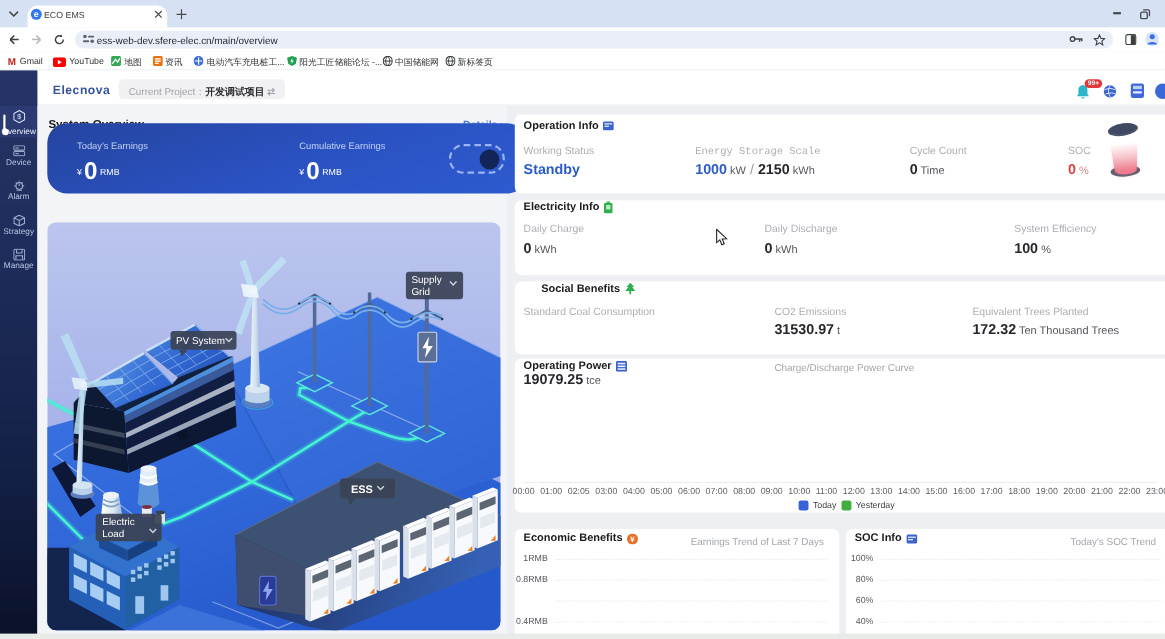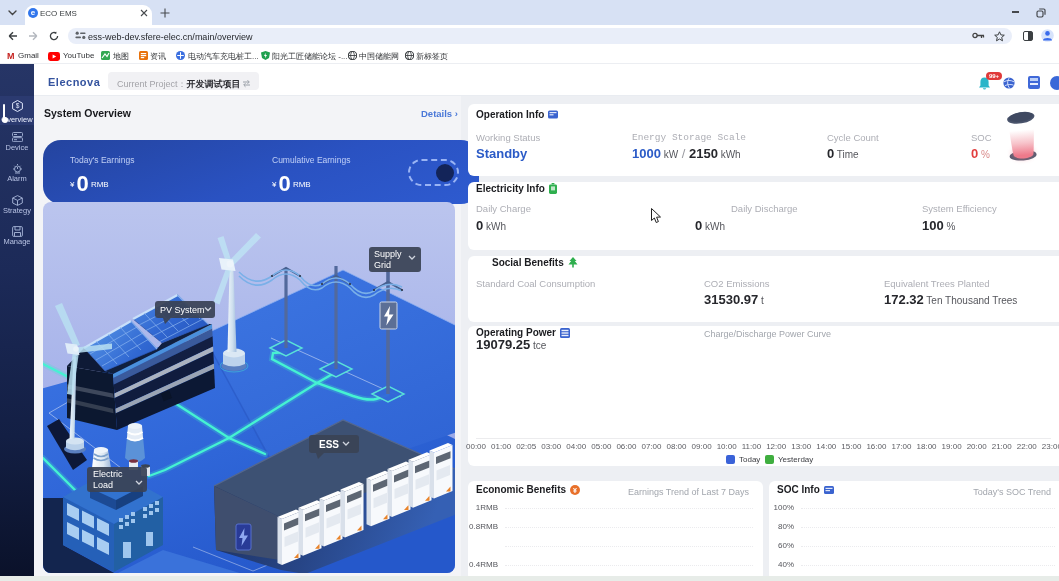--- a/index.html
+++ b/index.html
@@ -24,21 +24,21 @@
 #logo { left:48px; top:76px; font-size:11px; font-weight:bold; color:#35549f; letter-spacing:0.5px; }
 #projpill { left:108px; top:72px; width:151px; height:18px; background:#f1f1f4; border-radius:4px; }
 
 #sidebar { left:0; top:64px; width:34px; height:517px; background:linear-gradient(180deg,#263566 0%, #1c2a58 40%, #131f44 72%, #0a1129 100%); }
 .sitem { position:absolute; left:0; width:34px; text-align:center; color:#b8c3e4; font-size:7.5px; }
 #s0 { top:96px; height:29px; background:#2b3a70; color:#eef2ff; }
 
 #lpanel { left:34px; top:96px; width:427px; height:485px; background:#f3f4f7; }
 #sotitle { left:44px; top:107px; font-size:10.5px; font-weight:bold; color:#17181c; }
 #details { left:421px; top:108px; font-size:9.5px; font-weight:bold; color:#4a78d8; }
-#banner { left:43px; top:140px; width:436px; height:64px; border-radius:18px; background:linear-gradient(160deg,#24449f 0%, #2a52c2 55%, #2e5bd0 100%); color:#fff; }
+#banner { left:43px; top:112px; width:436px; height:64px; border-radius:18px; background:linear-gradient(160deg,#24449f 0%, #2a52c2 55%, #2e5bd0 100%); color:#fff; }
 .blab { position:absolute; top:15px; font-size:8.5px; color:rgba(215,227,255,0.85); }
 .bval { position:absolute; top:31px; }
 .bval .y { font-size:8px; vertical-align:4px; margin-right:2px; }
 .bval .n { font-size:22px; font-weight:bold; }
 .bval .u { font-size:8px; vertical-align:4px; }
 #togg { left:365px; top:19px; width:51px; height:27px; border:2px dashed #9ab4f4; border-radius:14px; position:absolute; }
 #togg .knob { position:absolute; right:3px; top:2.5px; width:18px; height:18px; border-radius:50%; background:#132459; }
 
 .card { position:absolute; left:468px; width:600px; background:#fff; border-radius:6px; }
 .ct { position:absolute; left:8px; font-size:10px; display:flex; align-items:center; gap:4px; font-weight:bold; color:#1b1c20; white-space:nowrap; }
@@ -552,21 +552,21 @@
 </g>
 </svg>
 
 <div class="abs ct" style="left:476px;top:183px;">Electricity Info <svg width="8" height="11" viewBox="0 0 8 11">
       <rect x="2.6" width="2.8" height="1.4" fill="#2faf4e"></rect>
       <rect y="1.4" width="8" height="9.6" rx="1.4" fill="#2faf4e"></rect>
       <rect x="2" y="3.4" width="4" height="4" fill="#fff" opacity="0.7"></rect>
     </svg></div>
 <div class="abs lab" style="left:476px;top:203px;">Daily Charge</div>
 <div class="abs val" style="left:476px;top:218px;">0<span class="u"> kWh</span></div>
-<div class="abs lab" style="left:695px;top:203px;margin-left:36px;">Daily Discharge</div>
+<div class="abs lab" style="left:695px;top:203px;">Daily Discharge</div>
 <div class="abs val" style="left:695px;top:218px;">0<span class="u"> kWh</span></div>
 <div class="abs lab" style="left:922px;top:203px;">System Efficiency</div>
 <div class="abs val" style="left:922px;top:218px;">100<span class="u"> %</span></div>
 
 <div class="abs ct" style="left:476px;top:257px;margin-left:16px;">Social Benefits <svg width="10" height="11" viewBox="0 0 10 11">
       <path d="M5 0 L8.5 4 L6.8 4 L9.5 7.5 L5.8 7.5 L5.8 10.5 L4.2 10.5 L4.2 7.5 L0.5 7.5 L3.2 4 L1.5 4 Z" fill="#2faf4e"></path>
     </svg></div>
 <div class="abs lab" style="left:476px;top:278px;">Standard Coal Consumption</div>
 <div class="abs val" style="left:476px;top:292px;margin-top:45px;">19079.25<span class="u"> tce</span></div>
 <div class="abs lab" style="left:704px;top:278px;">CO2 Emissions</div>

